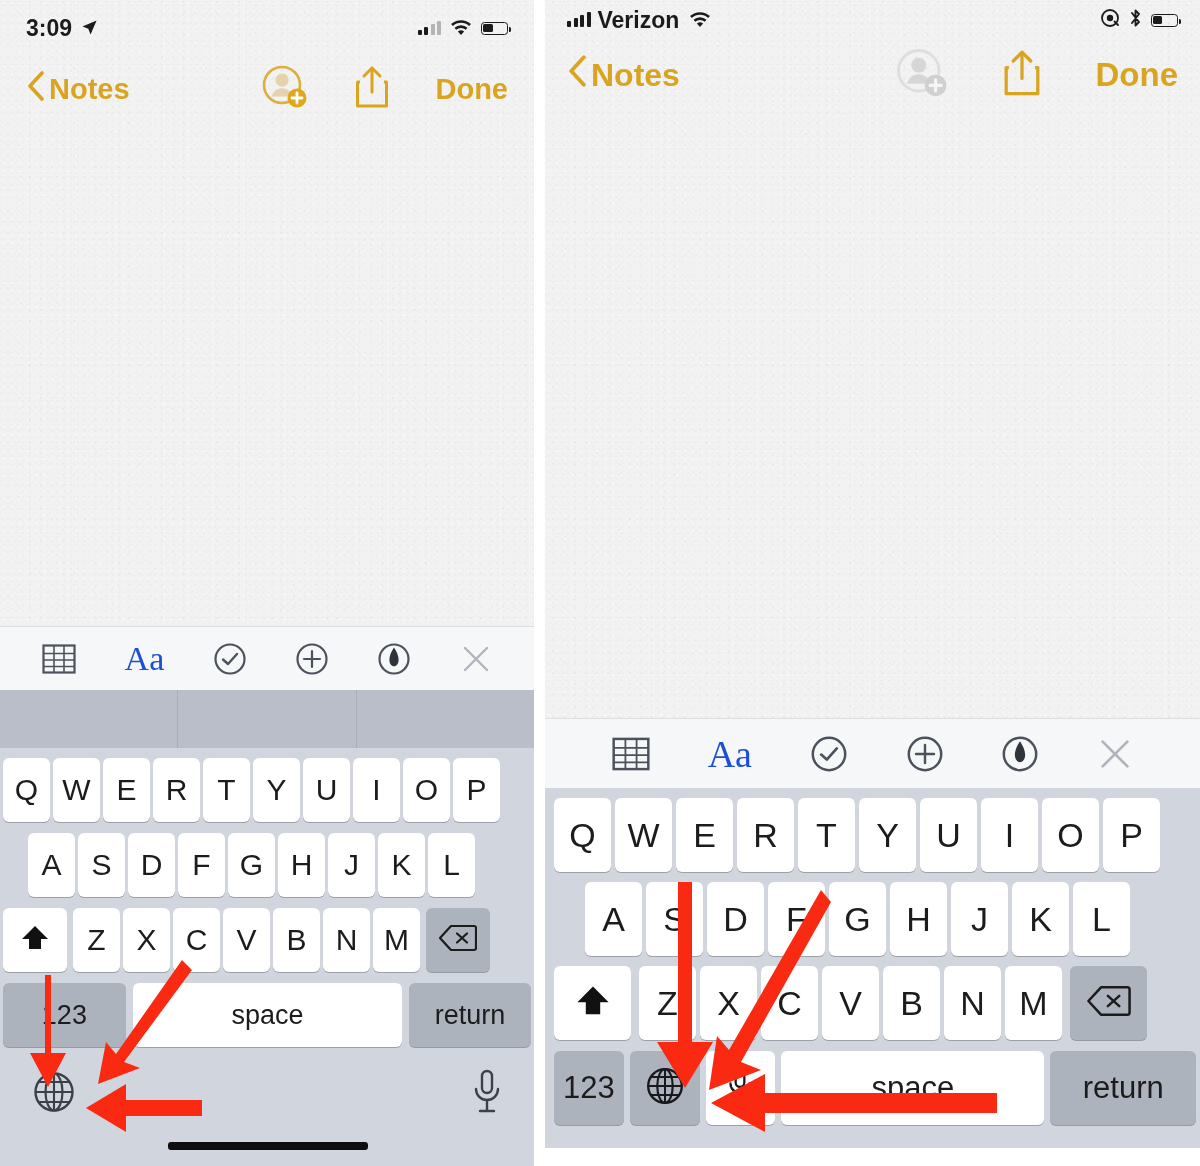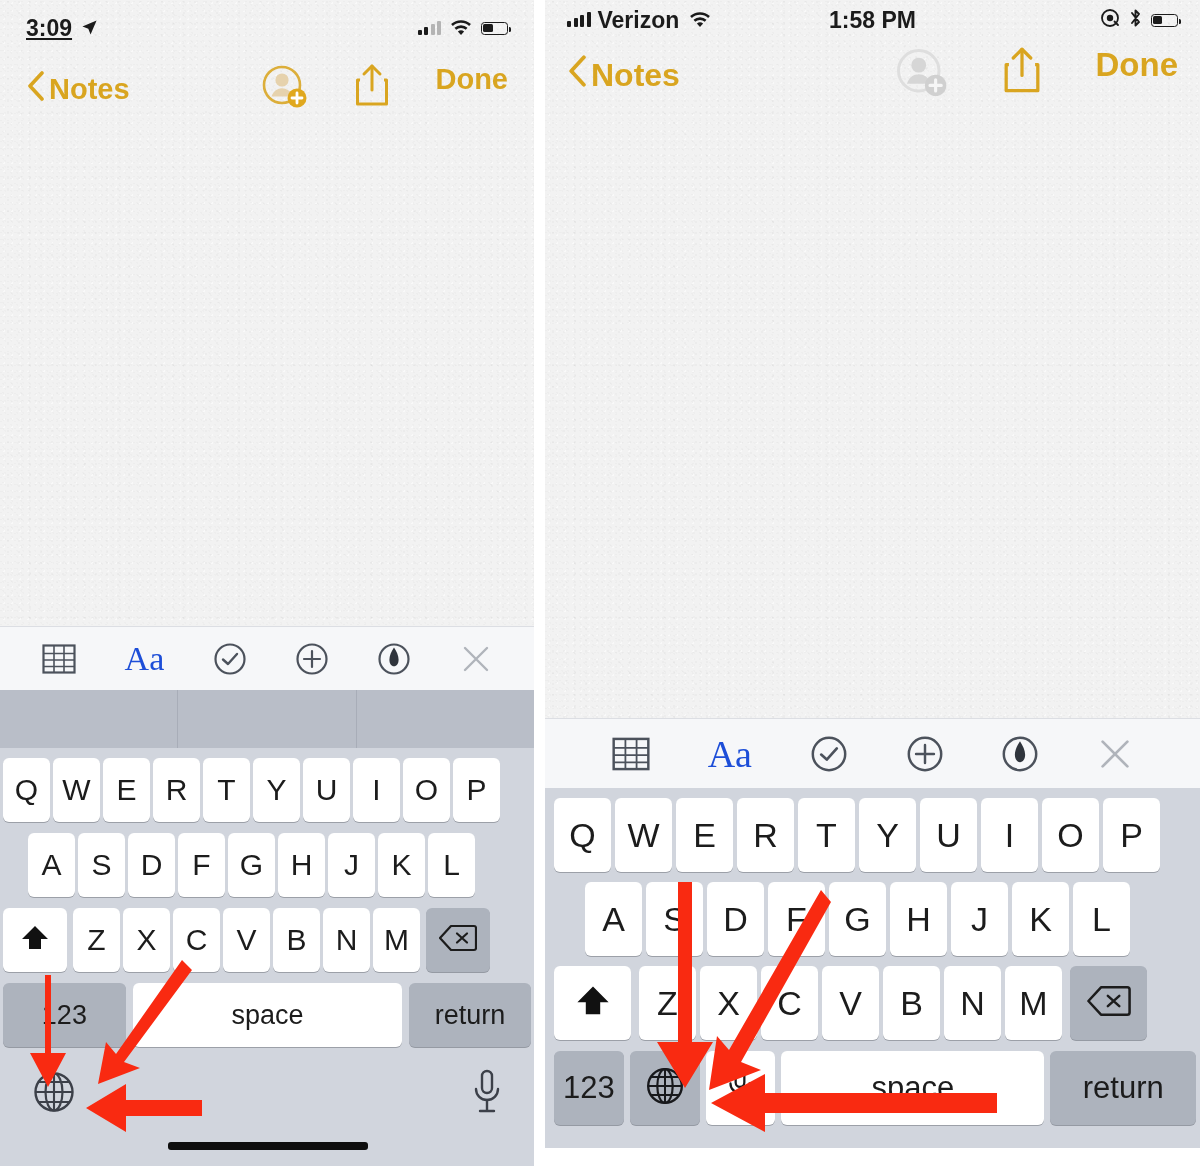--- a/index.html
+++ b/index.html
@@ -55,21 +55,21 @@
 
   .battery { position:relative; width:27px; height:13px; border:1.6px solid #1b1b1b;
              border-radius:3.5px; display:flex; align-items:center; padding:1.3px; }
   .battery::after { content:""; position:absolute; right:-4px; top:4px; width:2.5px; height:5px;
                     background:#1b1b1b; border-radius:0 1.5px 1.5px 0; }
   .battery .fill { height:100%; background:#1b1b1b; border-radius:1.5px; }
 
   
   .navbar { position:relative; display:flex; align-items:center; width:100%; }
   .nav-back { display:flex; align-items:center; gap:5px; color:#d9a520; font-weight:bold; }
-  .nav-right { margin-left:auto; display:flex; }
+  .nav-right { margin-left:auto; display:flex; align-items:center; }
   .chev { display:block; }
 
   
   .acc-toolbar { display:flex; align-items:center; justify-content:space-around;
                  background:#f6f7f9; border-top:1px solid #dcdee3; width:100%; }
   .acc-toolbar .ic { color:#1d4ed8; display:flex; align-items:center; justify-content:center; }
   .acc-toolbar .ic.dim { color:#b0b4bb; }
 
   
   .suggest { display:flex; background:#b9bec8; width:100%; }
@@ -97,21 +97,21 @@
   
   .arrow { position:absolute; pointer-events:none; }
 </style>
 </head>
 <body>
 
 <div id="stage">
 
   <div class="panel paper" id="panel-left">
 
-    <div class="statusbar sb-l" style="height:56px;padding:0 26px;font-size:23px;text-decoration:underline;">
+    <div class="statusbar sb-l" style="height:56px;padding:0 26px;font-size:23px;">
       <div class="sb-left">
         <span>3:09</span>
         <span style="display:block;margin-left:2px;">
           <svg width="17" height="17" viewBox="0 0 24 24">
               <path d="M22 2 2 10.5l8.3 3.2L13.5 22z" fill="#1b1b1b"></path>
             </svg>
         </span>
       </div>
       <div class="sb-right">
         <span class="signal-bars">
@@ -306,21 +306,20 @@
         </span>
         <span>Verizon</span>
         <span style="display:block;margin-left:3px;">
           <svg width="22" height="16" viewBox="0 0 24 17">
             <path d="M12 16.2 8.6 12.4a5.1 5.1 0 0 1 6.8 0z" fill="#1b1b1b"></path>
             <path d="M4.9 8.3a10.6 10.6 0 0 1 14.2 0l-1.9 2.1a7.8 7.8 0 0 0-10.4 0z" fill="#1b1b1b"></path>
             <path d="M1.2 4.2a16 16 0 0 1 21.6 0l-1.9 2.1a13.2 13.2 0 0 0-17.8 0z" fill="#1b1b1b"></path>
           </svg>
         </span>
       </div>
-      <div class="sb-mid">1:58 PM</div>
       <div class="sb-right">
         <span style="display:block;">
           <svg width="20" height="20" viewBox="0 0 20 20">
             <circle cx="10" cy="10" r="8" fill="none" stroke="#1b1b1b" stroke-width="1.8"></circle>
             <circle cx="10" cy="10" r="3.2" fill="#1b1b1b"></circle>
             <path d="M14.5 13.5 18 17" stroke="#1b1b1b" stroke-width="1.8" stroke-linecap="round"></path>
           </svg>
         </span>
         <span style="display:block;">
           <svg width="13" height="20" viewBox="0 0 13 20">

